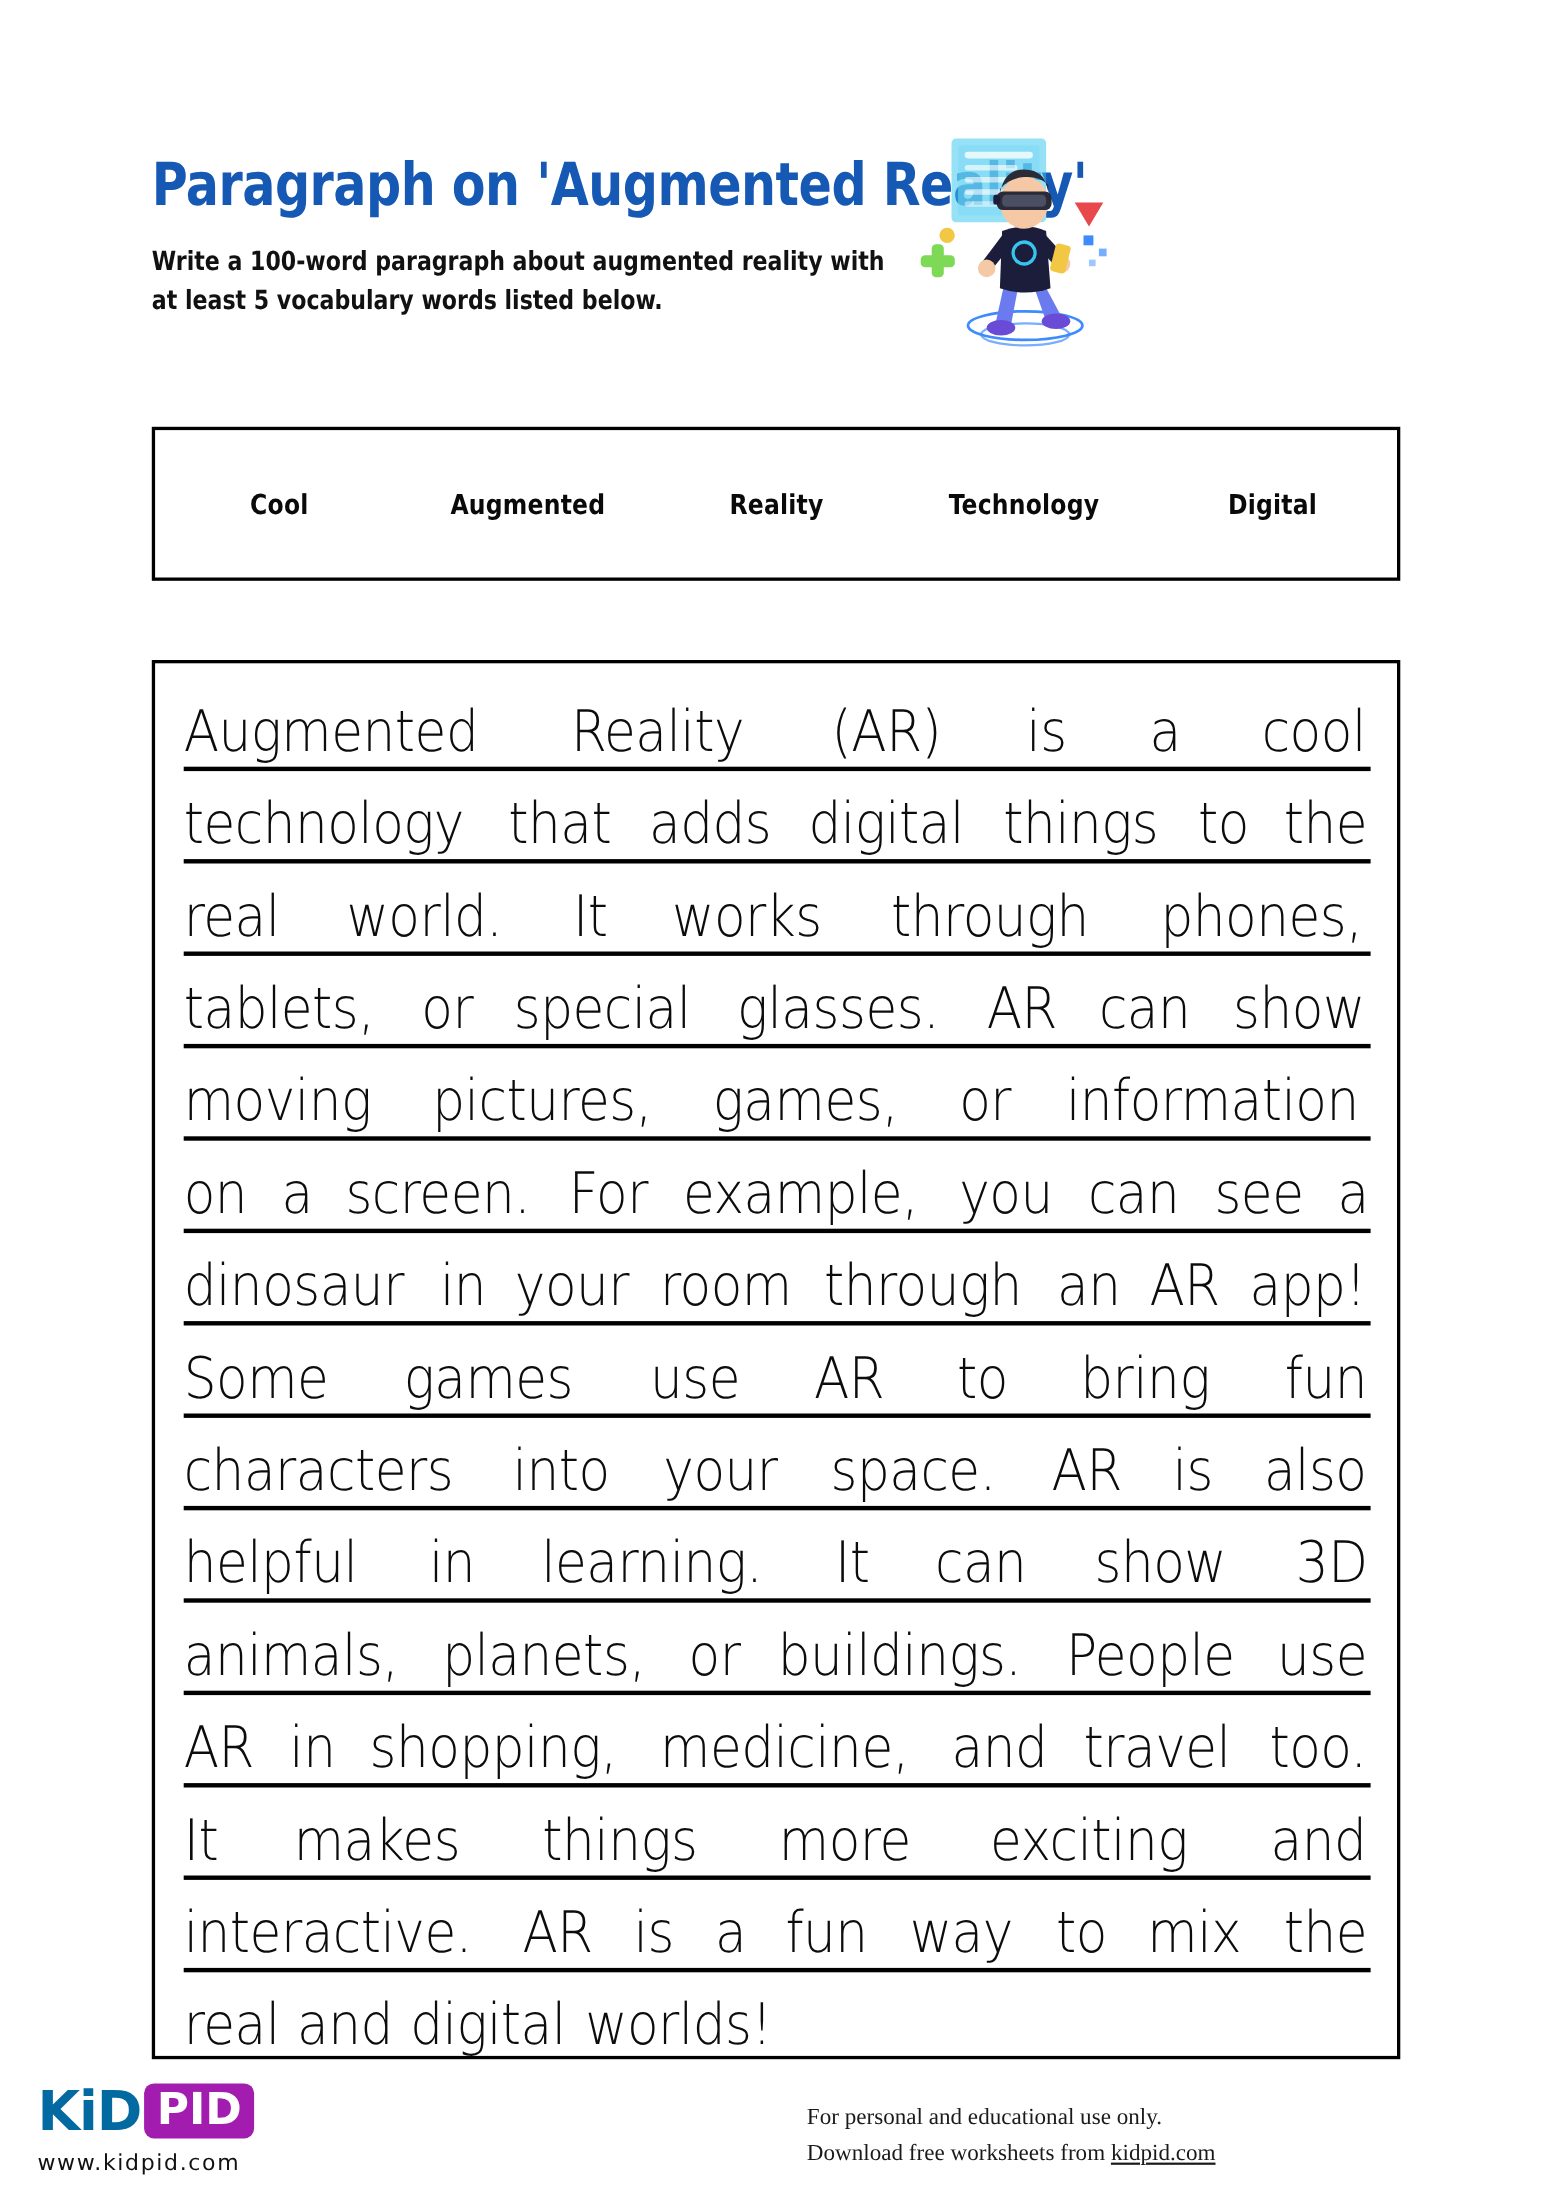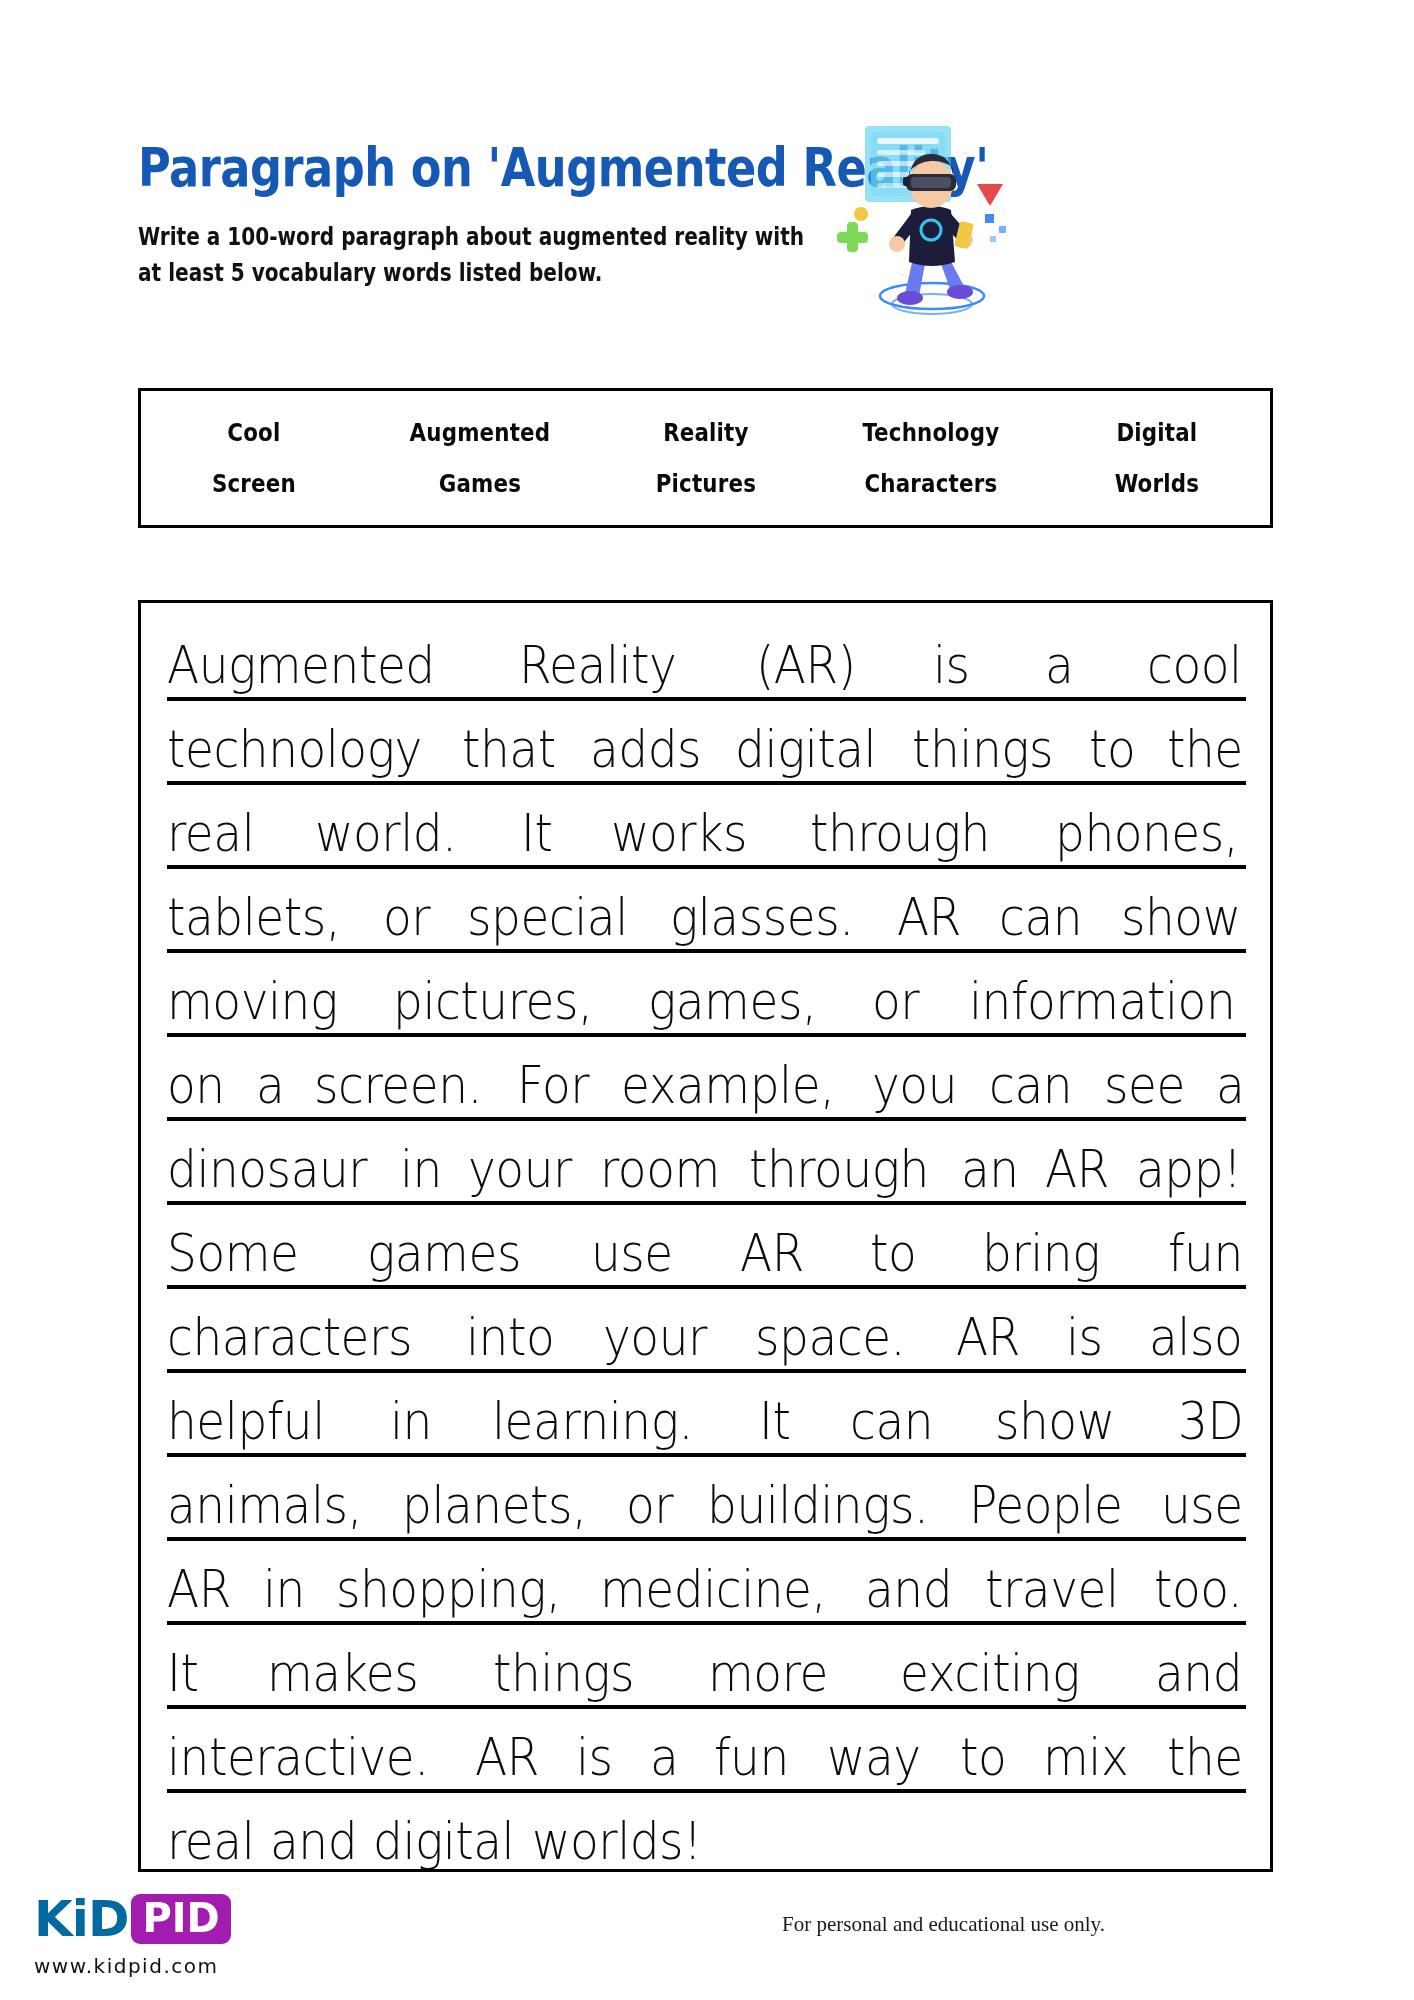--- a/index.html
+++ b/index.html
@@ -247,27 +247,20 @@
   </div>
 
   <div class="vocab-box">
     <div class="vocab-row">
       <div class="vocab-cell">Cool</div>
       <div class="vocab-cell">Augmented</div>
       <div class="vocab-cell">Reality</div>
       <div class="vocab-cell">Technology</div>
       <div class="vocab-cell">Digital</div>
     </div>
-    <div class="vocab-row">
-      <div class="vocab-cell">Screen</div>
-      <div class="vocab-cell">Games</div>
-      <div class="vocab-cell">Pictures</div>
-      <div class="vocab-cell">Characters</div>
-      <div class="vocab-cell">Worlds</div>
-    </div>
   </div>
 
   <div class="para-box" id="para-box">
       <div class="para-line justify">
         <span class="word">Augmented</span>
         <span class="word">Reality</span>
         <span class="word">(AR)</span>
         <span class="word">is</span>
         <span class="word">a</span>
         <span class="word">cool</span>
@@ -402,15 +395,18 @@
       <span class="logo-kid">KiD</span>
       <span class="logo-pid-wrap">
         <span class="logo-pid">PID</span>
       </span>
     </div>
     <div class="logo-url">www.kidpid.com</div>
   </div>
 
   <div class="footer-note">
     <div>For personal and educational use only.</div>
+    <div>
+      <span>Download free worksheets from </span><span class="link">kidpid.com</span>
+    </div>
   </div>
 
 </div>
 
 </body></html>

